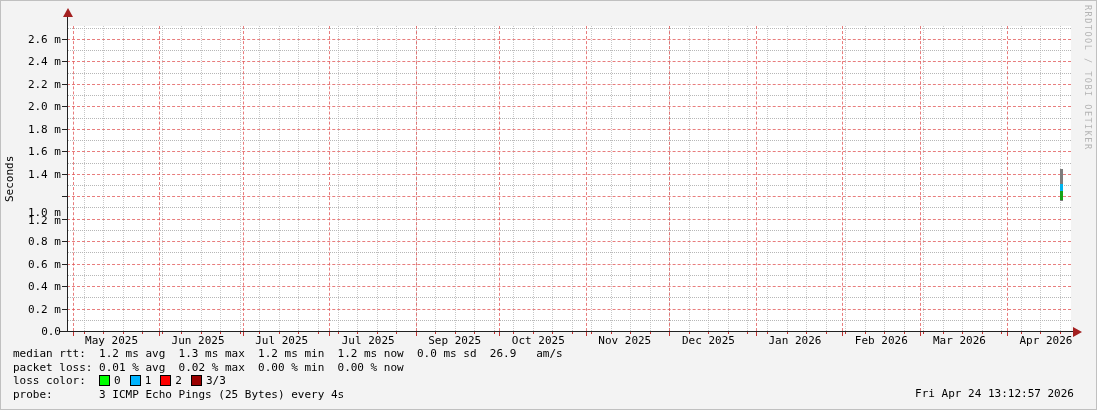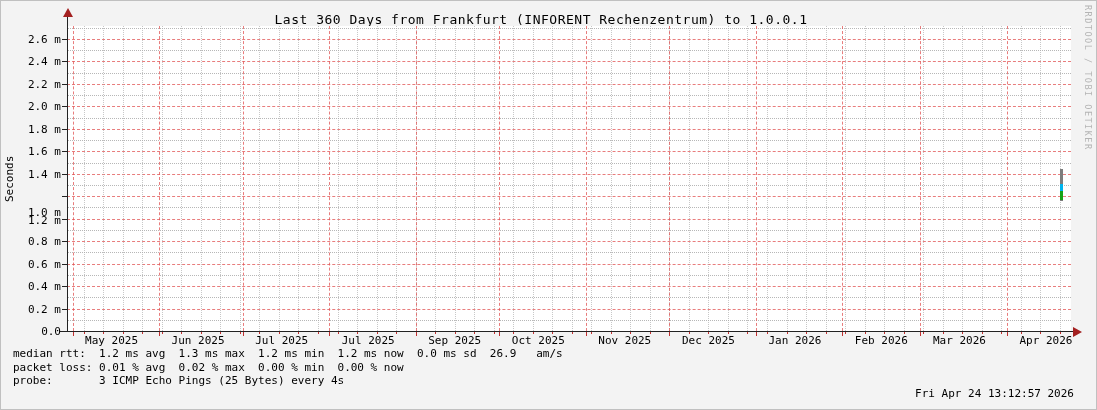--- a/index.html
+++ b/index.html
@@ -52,21 +52,20 @@
   .statline{white-space:pre;}
   .lossline{display:flex; align-items:center; height:13.5px;}
   .loss-item{display:flex; align-items:center; margin-right:9px;}
   .sq{display:inline-block; width:9px; height:9px; border:1px solid #000; margin-right:4px;}
   .timestamp{position:absolute; right:22px; top:386px; font-size:11px; white-space:pre;}
 </style>
 </head>
 <body>
 
 <div class="frame">
-  <div class="title">Last 360 Days from Frankfurt (INFORENT Rechenzentrum) to 1.0.0.1</div>
   <div class="watermark">RRDTOOL / TOBI OETIKER</div>
   <div class="ylabel">Seconds</div>
 
   <div class="plot" id="plot">
       <div class="hline hminor" style="top: 293.77px;"></div>
       <div class="hline hminor" style="top: 271.31px;"></div>
       <div class="hline hminor" style="top: 248.85px;"></div>
       <div class="hline hminor" style="top: 226.39px;"></div>
       <div class="hline hminor" style="top: 203.93px;"></div>
       <div class="hline hminor" style="top: 181.47px;"></div>
@@ -161,20 +160,41 @@
   <div id="axis-layer"></div>
 
   <div class="yaxis"></div>
   <div class="xaxis"></div>
   <div class="arrow-up"></div>
   <div class="arrow-right"></div>
 
   <div class="stats">
     <div class="statline">median rtt:  1.2 ms avg  1.3 ms max  1.2 ms min  1.2 ms now  0.0 ms sd  26.9   am/s</div>
     <div class="statline">packet loss: 0.01 % avg  0.02 % max  0.00 % min  0.00 % now</div>
+    <div class="lossline">
+      <span class="statline">loss color:  </span>
+      <span id="loss-items" style="display:flex;align-items:center;">
+          <span class="loss-item">
+            <span class="sq" style="background: rgb(0, 255, 0);"></span>
+            <span>0</span>
+          </span>
+          <span class="loss-item">
+            <span class="sq" style="background: rgb(0, 180, 255);"></span>
+            <span>1</span>
+          </span>
+          <span class="loss-item">
+            <span class="sq" style="background: rgb(255, 0, 0);"></span>
+            <span>2</span>
+          </span>
+          <span class="loss-item">
+            <span class="sq" style="background: rgb(153, 0, 0);"></span>
+            <span>3/3</span>
+          </span>
+        </span>
+    </div>
     <div class="statline">probe:       3 ICMP Echo Pings (25 Bytes) every 4s</div>
   </div>
 
   <div class="timestamp">Fri Apr 24 13:12:57 2026</div>
 <div class="ytick" style="top: 330px;"></div>
     <div class="yticklabel" style="top: 324px;">0.0</div>
     <div class="ytick" style="top: 307.54px;"></div>
     <div class="yticklabel" style="top: 301.54px;">0.2 m</div>
     <div class="ytick" style="top: 285.08px;"></div>
     <div class="yticklabel" style="top: 279.08px;">0.4 m</div>

